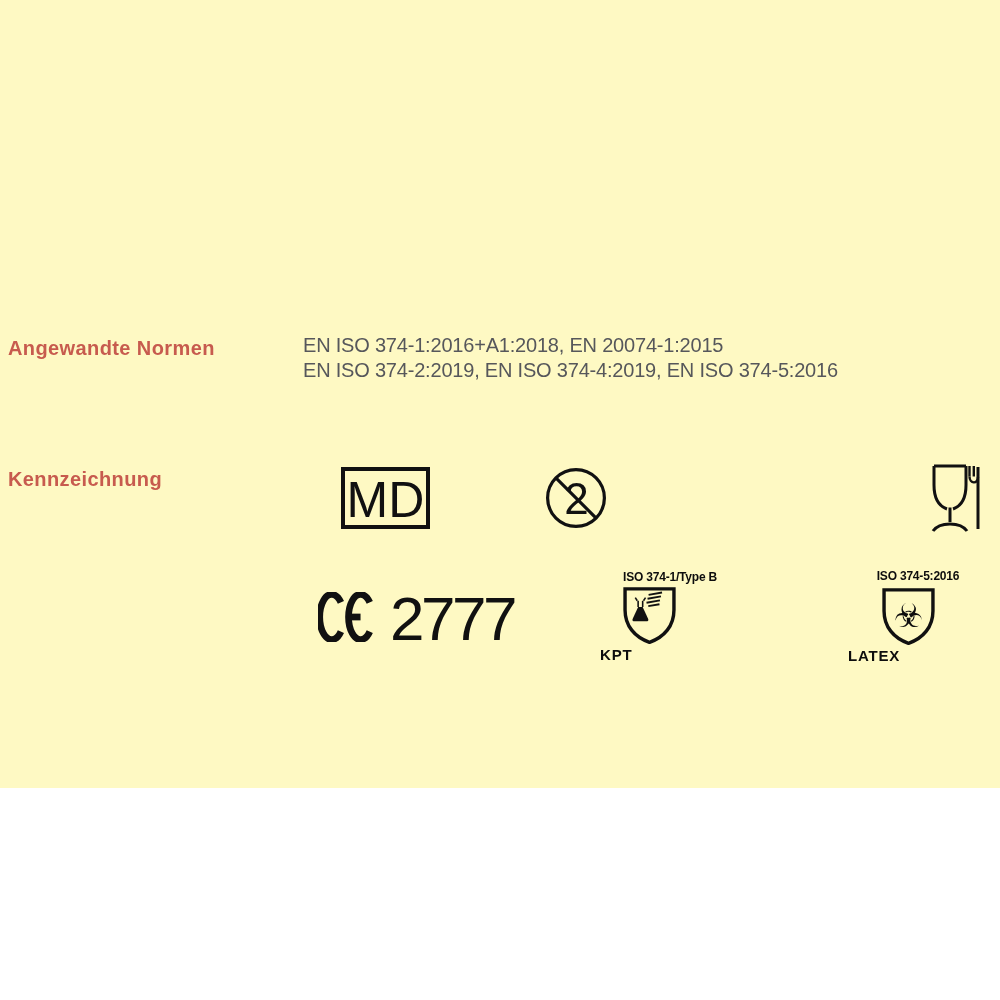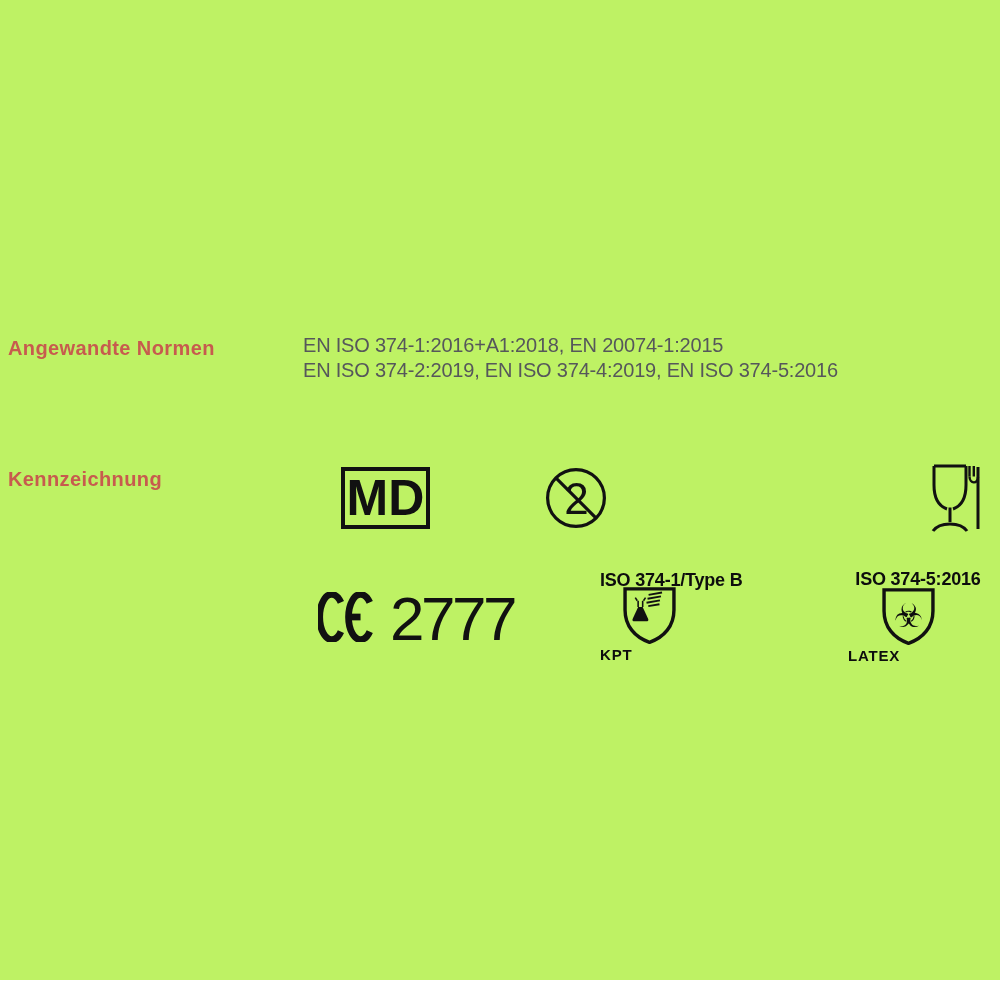--- a/index.html
+++ b/index.html
@@ -1,44 +1,44 @@
 <!DOCTYPE html>
 <html><head>
 <meta charset="utf-8">
 <style>
   html,body{margin:0;padding:0;background:#ffffff;}
   .canvas{
-    position:relative;width:1000px;height:980px;background:#bef264;overflow:hidden;
+    position:relative;width:1000px;height:788px;background:#fef9c3;overflow:hidden;
     font-family:"Liberation Sans",sans-serif;
   }
   .sec-label{
     position:absolute;left:8px;
     font-size:20px;font-weight:700;letter-spacing:.4px;color:#c75b4e;white-space:nowrap;
   }
   .norm-lines{
     position:absolute;left:303px;top:333px;
     font-size:20px;line-height:25px;letter-spacing:-.2px;color:#56575b;white-space:nowrap;
   }
   
   .md-box{
     position:absolute;left:341px;top:467px;width:81px;height:54px;border:4px solid #111;
-    display:flex;align-items:center;justify-content:center;
-    font-size:50px;font-weight:700;letter-spacing:0;color:#111;
+    display:flex;align-items:flex-start;justify-content:center;
+    font-size:50px;font-weight:400;letter-spacing:0;color:#111;
   }
   .sym{position:absolute;}
   .sym svg{display:block;}
   svg .st{stroke:#111;fill:none;}
   
   .ce-num{
     position:absolute;left:390px;top:592px;height:52px;display:flex;align-items:center;
     font-size:62px;font-weight:400;letter-spacing:-3.5px;color:#111;white-space:nowrap;text-align:right;
   }
   .shield-title{
     position:absolute;width:140px;text-align:center;
-    font-size:18px;font-weight:700;letter-spacing:-.2px;color:#0d0d0d;white-space:nowrap;
+    font-size:12px;font-weight:700;letter-spacing:-.2px;color:#0d0d0d;white-space:nowrap;
   }
   .shield-caption{
     position:absolute;width:140px;text-align:left;
     font-size:15px;font-weight:700;letter-spacing:.8px;color:#0d0d0d;
   }
   .svg-label{font-family:"Liberation Sans",sans-serif;fill:#111;}
   .bio-glyph{font-family:"DejaVu Sans",sans-serif;fill:#0e0e0e;}
 </style>
 </head>
 <body>

